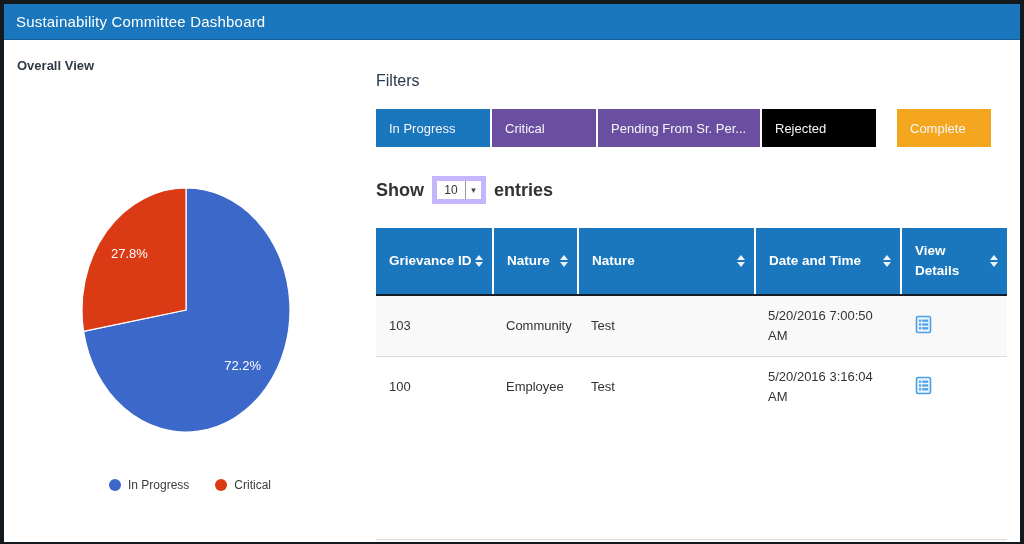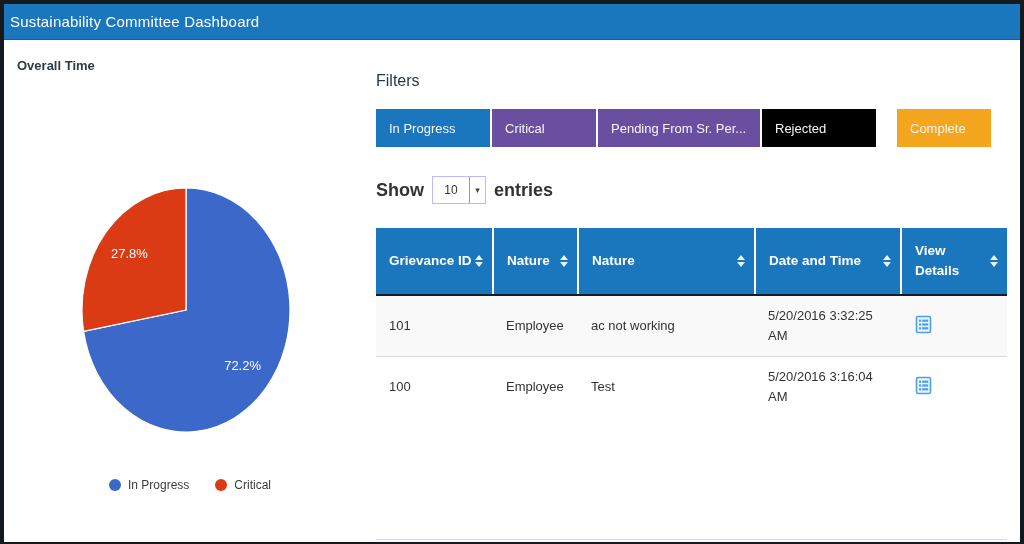--- a/index.html
+++ b/index.html
@@ -7,21 +7,21 @@
   body { font-family: "Liberation Sans", sans-serif; }
 
   .frame {
     width: 1024px; height: 544px;
     border: 4px solid #14191e; border-bottom-width: 2px;
     background: #fff; position: relative; overflow: hidden;
   }
 
   .topbar {
     height: 36px; background: #1a76bd;
-    display: flex; align-items: center; padding-left: 6px;
+    display: flex; align-items: center; padding-left: 12px;
     border-bottom: 1px solid #155e97;
   }
   .topbar-title { color: #ffffff; font-size: 15px; letter-spacing: .2px; }
 
   .content { position: relative; width: 100%; height: 502px; }
 
   
   .left-panel { position: absolute; left: 0; top: 0; width: 368px; height: 100%; }
   .overall-title {
     position: absolute; left: 13px; top: 18px;
@@ -47,21 +47,21 @@
     display: flex; align-items: center; padding-left: 13px;
     cursor: pointer; border: none;
   }
   .fb-0 { width: 114px; } .fb-1 { width: 104px; } .fb-2 { width: 162px; }
   .fb-3 { width: 114px; } .fb-4 { width: 94px; }
 
   .controls-row { position: absolute; left: 4px; top: 136px; width: 632px; height: 30px; }
   .show-group { position: absolute; left: 0; top: 0; display: flex; align-items: center; gap: 8px; }
   .ctl-label { font-size: 18px; font-weight: bold; color: #333; }
   .fake-select {
-    width: 54px; height: 28px; border: 1px solid #c4b5fd; background: #fff;
+    width: 54px; height: 28px; border: 5px solid #c4b5fd; background: #fff;
     display: flex; align-items: stretch; cursor: pointer;
   }
   .fake-select .val { flex: 1; display: flex; align-items: center; justify-content: center; font-size: 12px; color: #333; }
   .fake-select .arrow-box {
     width: 16px; border-left: 1px solid #999; display: flex; align-items: center; justify-content: center;
     font-size: 9px; color: #444;
   }
   .search-group { position: absolute; right: 0; top: 0; display: flex; align-items: center; gap: 8px; }
   .search-input { width: 162px; height: 27px; border: 1px solid #aaa; background: #fff; padding: 0 6px; font-size: 13px; }
 
@@ -105,21 +105,21 @@
 
 <div class="frame">
 
   <div class="topbar">
     <span class="topbar-title">Sustainability Committee Dashboard</span>
   </div>
 
   <div class="content">
 
     <div class="left-panel">
-      <div class="overall-title">Overall Time</div>
+      <div class="overall-title">Overall View</div>
       <svg class="pie-svg" width="250" height="262" viewBox="0 0 250 262">
           <path d="M 125 130 L 125 8 A 104 122 0 1 1 22.605309208962638 151.35281319498367 Z" fill="#3c68ca" stroke="#ffffff" stroke-width="1.2"></path>
           <text x="181.5978436228024" y="189.63192481815574" text-anchor="middle" class="pie-label">72.2%</text>
           <path d="M 125 130 L 22.605309208962638 151.35281319498367 A 104 122 0 0 1 124.99999999999997 8 Z" fill="#da3b15" stroke="#ffffff" stroke-width="1.2"></path>
           <text x="68.40215637719766" y="78.36807518184422" text-anchor="middle" class="pie-label">27.8%</text>
         </svg>
       <div class="legend">
         <div class="legend-item">
           <span class="legend-dot" style="background-color: rgb(60, 104, 202);"></span>
           <span class="legend-label">In Progress</span>
@@ -205,24 +205,24 @@
               <span class="sort-icons">
                     <span class="tri-up"></span>
                     <span class="tri-down"></span>
                   </span>
                 </span>
             </th>
           </tr>
         </thead>
         <tbody id="grid-body">
             <tr class="odd">
-    <td>101</td>
-    <td>Employee</td>
-    <td>ac not working</td>
-    <td class="date-cell">5/20/2016 3:32:25 AM</td>
+    <td>103</td>
+    <td>Community</td>
+    <td>Test</td>
+    <td class="date-cell">5/20/2016 7:00:50 AM</td>
     <td class="icon-cell">
       <span class="view-icon">
         <svg width="19" height="19" viewBox="0 0 19 19">
           <rect x="2.5" y="1.5" width="14" height="16" rx="1.5" fill="#eaf4fd" stroke="#4d9fe8" stroke-width="1.6"></rect>
           <rect x="5" y="4.6" width="2.2" height="2.2" fill="#4d9fe8"></rect>
           <rect x="8.2" y="4.6" width="6" height="2.2" fill="#4d9fe8"></rect>
           <rect x="5" y="8.4" width="2.2" height="2.2" fill="#4d9fe8"></rect>
           <rect x="8.2" y="8.4" width="6" height="2.2" fill="#4d9fe8"></rect>
           <rect x="5" y="12.2" width="2.2" height="2.2" fill="#4d9fe8"></rect>
           <rect x="8.2" y="12.2" width="6" height="2.2" fill="#4d9fe8"></rect>

